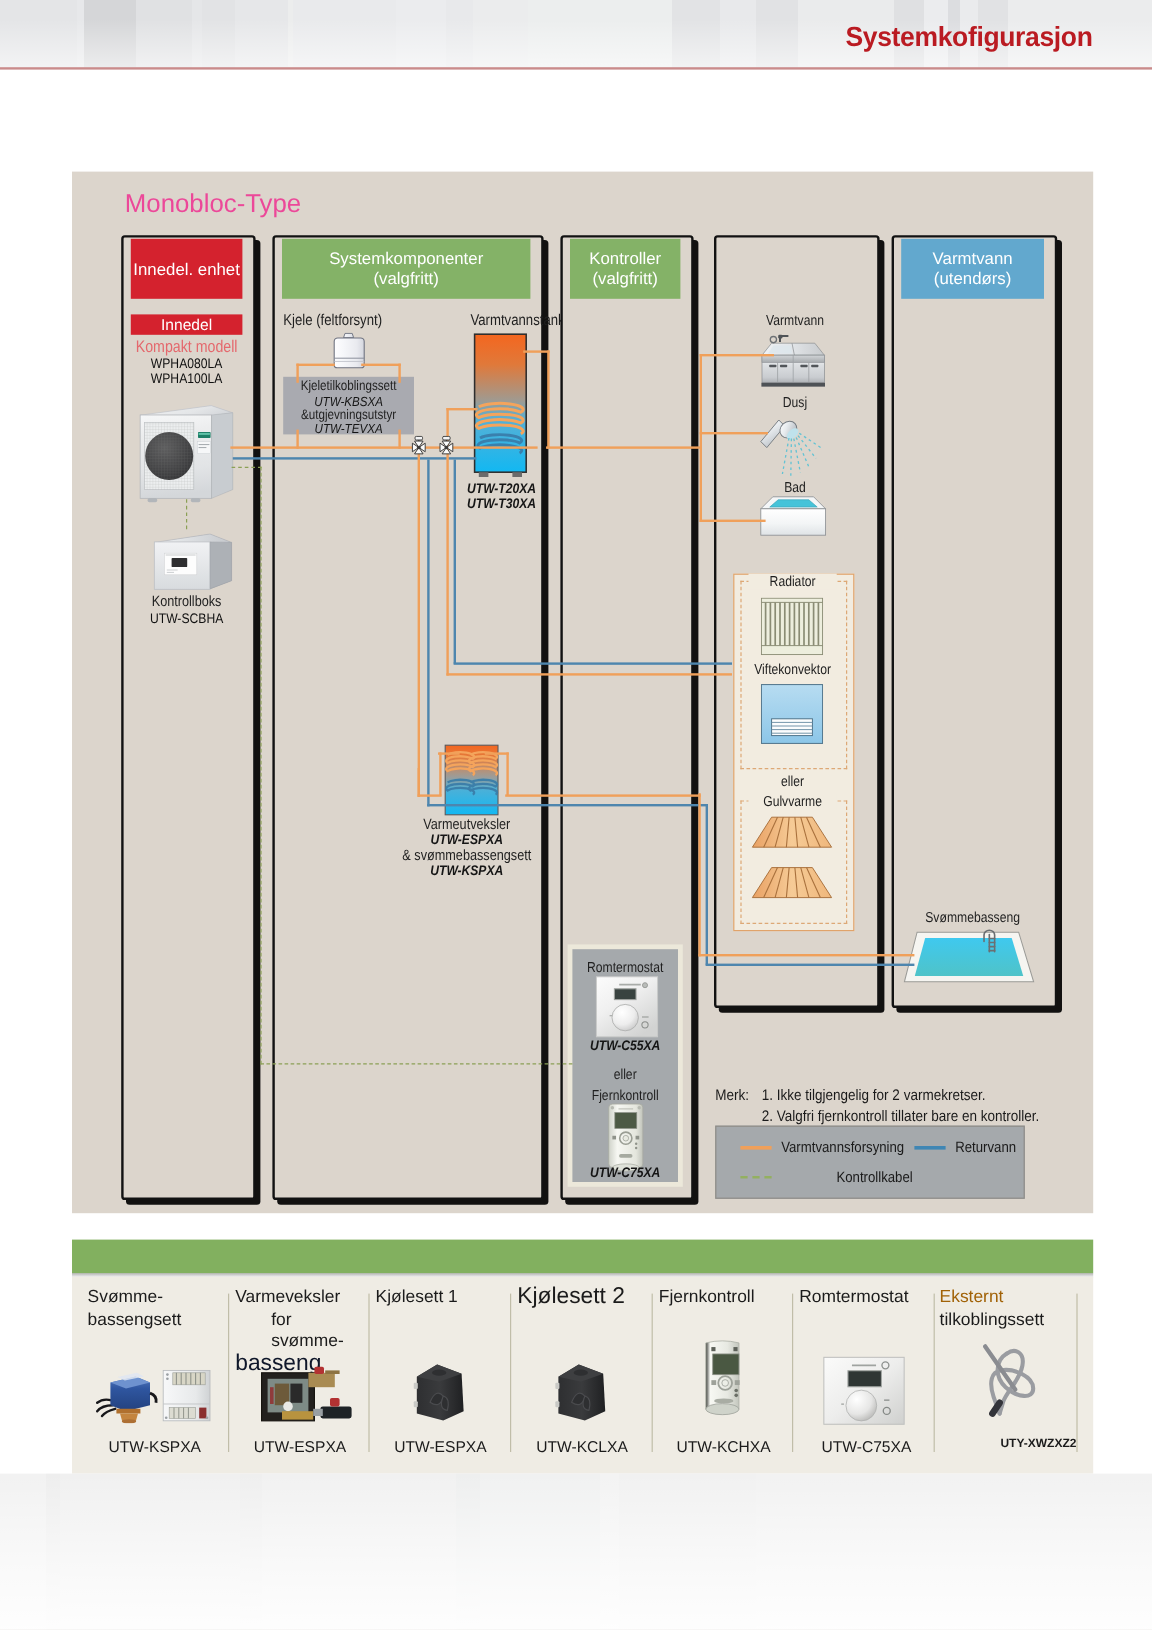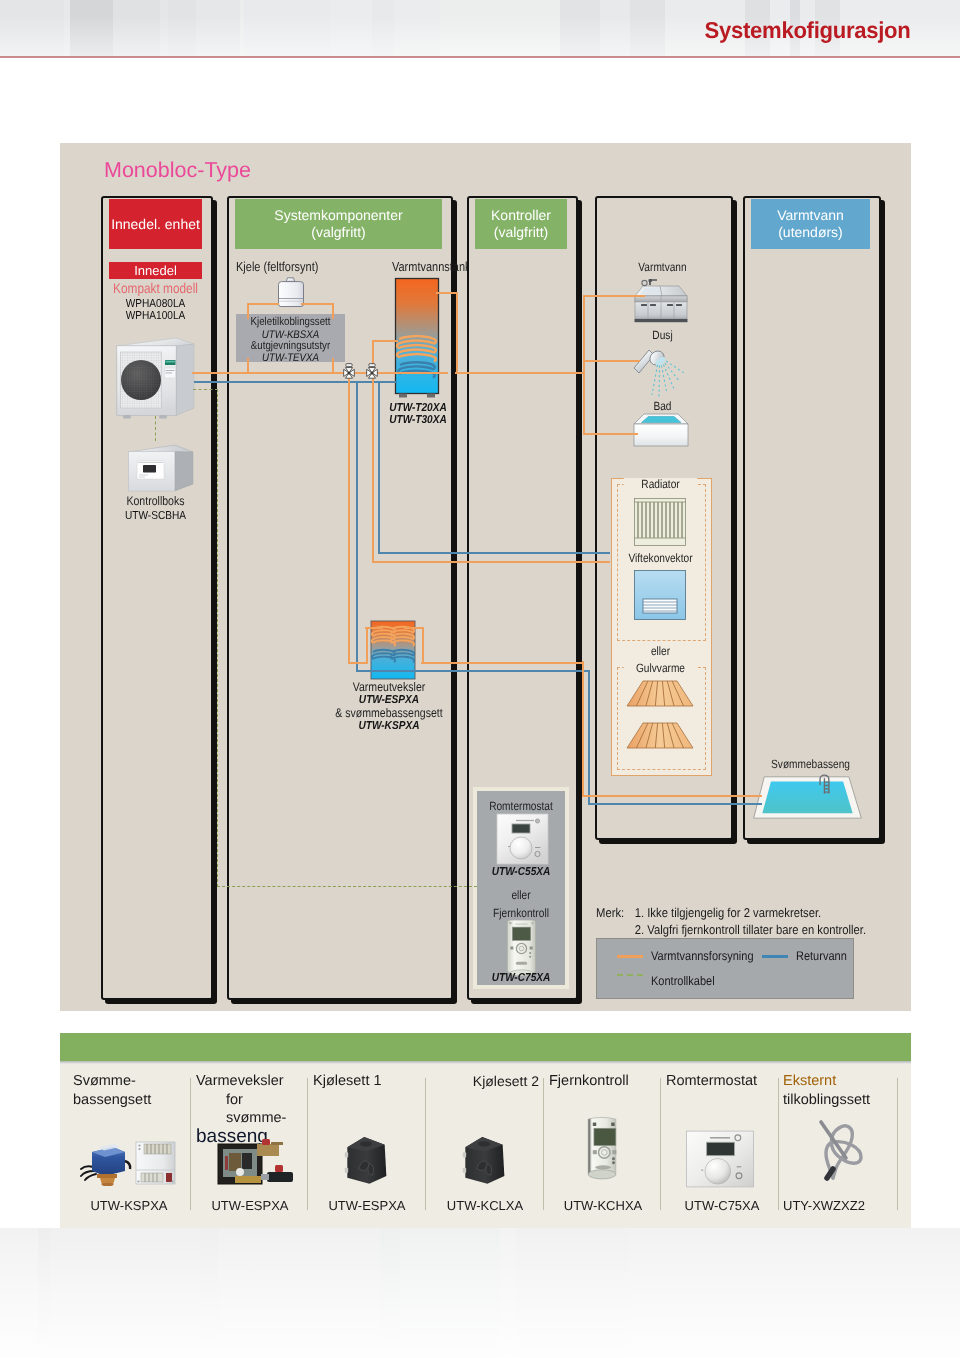--- a/index.html
+++ b/index.html
@@ -575,21 +575,21 @@
   </div>
   <div class="abs" style="left:596px;top:938px;width:256px;height:59px;background:#a5a9ac;border:1px solid #8f8d87;"></div>
   <div class="abs" style="left:617px;top:949px;width:134px;display:flex;align-items:center;">
     <span style="width:26px;min-width:26px;flex:none;height:3px;background:#f0a05a;margin-right:8px;"></span>
     <span style="font-size:12.5px;color:#1a1a1a;transform:scaleX(0.88);transform-origin:left center;white-space:nowrap;">Varmtvannsforsyning</span>
   </div>
   <div class="abs" style="left:762px;top:949px;width:110px;display:flex;align-items:center;">
     <span style="width:26px;min-width:26px;flex:none;height:3px;background:#3f86b4;margin-right:8px;"></span>
     <span style="font-size:12.5px;color:#1a1a1a;transform:scaleX(0.88);transform-origin:left center;white-space:nowrap;">Returvann</span>
   </div>
-  <div class="abs" style="left:617px;top:974px;width:140px;display:flex;align-items:flex-start;">
+  <div class="abs" style="left:617px;top:974px;width:140px;display:flex;align-items:center;gap:46px;">
     <span style="width:26px;min-width:26px;flex:none;height:0;border-top:2.5px dashed #93b060;margin-right:8px;"></span>
     <span style="font-size:12.5px;color:#1a1a1a;transform:scaleX(0.88);transform-origin:left center;white-space:nowrap;">Kontrollkabel</span>
   </div>
 
   <div class="abs" id="greenbar"></div>
   <div class="abs" id="botpanel"></div>
   <div class="abs" id="prodrow" style="left:73px;top:1070px;width:826px;height:152px;display:flex;"></div>
 
   <div class="abs" style="left:60px;top:1064px;width:851px;height:164px;">
 
@@ -693,21 +693,21 @@
       <path d="M11 16 L31 4 L55 13 L33 21 Z" fill="#3e3f41"></path>
       <ellipse cx="33" cy="12" rx="7" ry="3" fill="#2e2f31"></ellipse>
       <path d="M24 41 q6 -14 13 -6 q-3 13 -13 6 z" fill="#2e2f31" stroke="#4a4b4e" stroke-width="1.1"></path>
       <path d="M37 35 q7 2 4 14 q-9 -1 -4 -14 z" fill="#2e2f31" stroke="#4a4b4e" stroke-width="1.1"></path>
       <rect x="8" y="22" width="4" height="6" rx="1" fill="#c9c9c5"></rect>
       <rect x="8" y="40" width="4" height="6" rx="1" fill="#c9c9c5"></rect>
     </svg>
     <div class="abs" style="left:253px;top:134px;width:108px;text-align:center;font-size:13px;color:#1b1b1b;">UTW-ESPXA</div>
 
     <div class="abs" style="left:371px;top:8px;width:108px;">
-      <div style="font-size:14px;color:#1b1b1b;line-height:18.5px;text-align:right;">Kjølesett 2</div>
+      <div style="font-size:19px;color:#1b1b1b;line-height:18.5px;">Kjølesett 2</div>
     </div>
     <svg class="abs" style="left:396px;top:68px;" width="56" height="56" viewBox="0 0 66 62">
       <path d="M11 16 L31 4 L55 13 L57 50 L37 59 L11 52 Z" fill="url(#blkG)"></path>
       <path d="M11 16 L31 4 L55 13 L33 21 Z" fill="#3e3f41"></path>
       <ellipse cx="33" cy="12" rx="7" ry="3" fill="#2e2f31"></ellipse>
       <path d="M24 41 q6 -14 13 -6 q-3 13 -13 6 z" fill="#2e2f31" stroke="#4a4b4e" stroke-width="1.1"></path>
       <path d="M37 35 q7 2 4 14 q-9 -1 -4 -14 z" fill="#2e2f31" stroke="#4a4b4e" stroke-width="1.1"></path>
       <rect x="8" y="22" width="4" height="6" rx="1" fill="#c9c9c5"></rect>
       <rect x="8" y="40" width="4" height="6" rx="1" fill="#c9c9c5"></rect>
     </svg>
@@ -772,17 +772,17 @@
       <div style="font-size:14.5px;color:#1b1b1b;line-height:18.5px;">tilkoblingssett</div>
     </div>
     <svg class="abs" style="left:752px;top:52px;" width="62" height="72" viewBox="0 0 62 72">
       <g fill="none" stroke="#9a9ca1" stroke-width="3.4" stroke-linecap="round">
         <path d="M27 12 C17 18 17 32 26 40 C36 49 49 50 49 41 C49 31 33 24 22 26 C14 27 12 36 16 48 L21 62"></path>
         <path d="M27 12 C34 7 42 11 40 22 C38 34 28 42 24 52 L21 62"></path>
       </g>
       <path d="M9 6 L34 42" stroke="#8a8c91" stroke-width="3.6" stroke-linecap="round"></path>
       <path d="M15 62 L21 53" stroke="#33343a" stroke-width="5.5" stroke-linecap="round"></path>
     </svg>
-    <div class="abs" style="left:723px;top:134px;width:114px;text-align:left;font-size:13px;color:#1b1b1b;">UTY-XWZXZ2</div>
+    <div class="abs" style="left:723px;top:134px;width:114px;text-align:right;font-size:10px;color:#1b1b1b;font-weight:bold;">UTY-XWZXZ2</div>
   </div>
 
   <div class="abs" id="footbg"></div>
 </div>
 
 </body></html>

